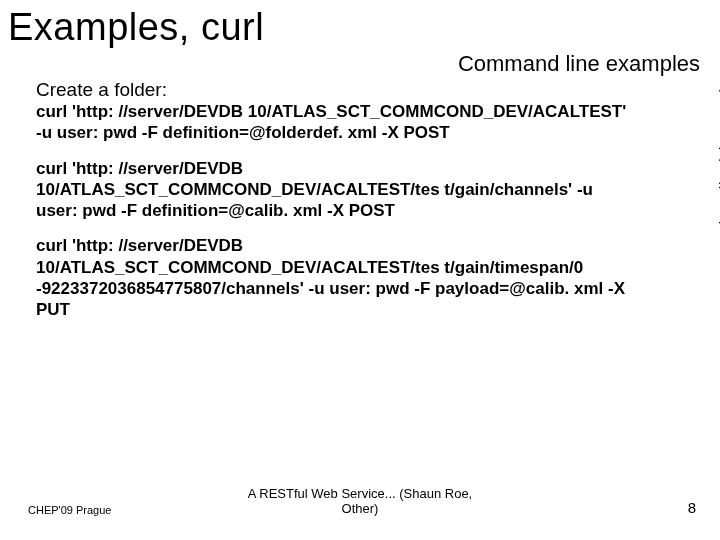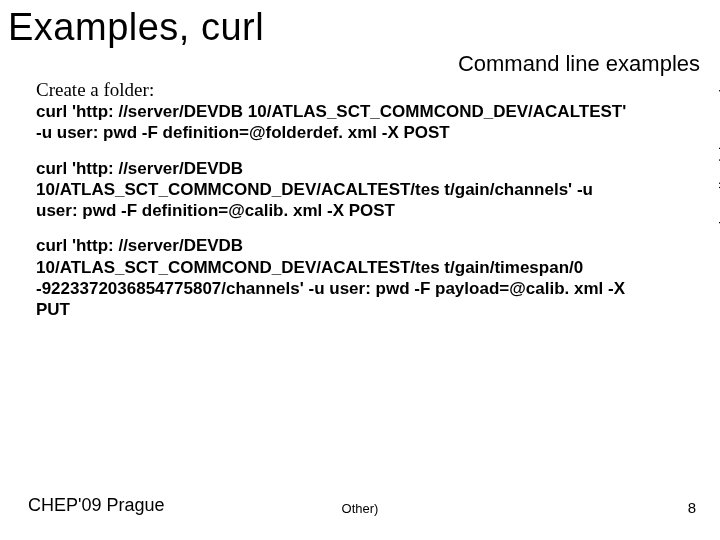--- a/index.html
+++ b/index.html
@@ -27,21 +27,20 @@
     letter-spacing: 0.5px;
   }
   .subtitle {
     font-size: 22px;
     margin: 0 0 2px 18px;
     text-align: right;
   }
   .section-label {
     font-size: 19px;
     margin: 2px 0 0 28px;
-    font-family: Liberation Serif, serif;
   }
   .code-block {
     font-size: 17px;
     font-weight: 700;
     margin: 0 0 14px 28px;
     max-width: 600px;
     line-height: 1.25;
     word-wrap: break-word;
   }
   .side-url {
@@ -50,21 +49,21 @@
     top: 90px;
     font-size: 15px;
     transform: rotate(-90deg);
     transform-origin: right top;
     white-space: nowrap;
   }
   .footer-left {
     position: absolute;
     left: 28px;
     bottom: 24px;
-    font-size: 18px;
+    font-size: 11px;
     color: #000;
   }
   .footer-center {
     position: absolute;
     left: 0;
     right: 0;
     bottom: 24px;
     text-align: center;
     font-size: 13px;
     color: #000;
@@ -98,18 +97,18 @@
   <div class="section-label">Create a folder:</div>
   <div class="code-block">curl 'http: //server/DEVDB 10/ATLAS_SCT_COMMCOND_DEV/ACALTEST' -u user: pwd -F definition=@folderdef. xml -X POST</div>
 
   <div class="code-block">curl 'http: //server/DEVDB 10/ATLAS_SCT_COMMCOND_DEV/ACALTEST/tes t/gain/channels' -u user: pwd -F definition=@calib. xml -X POST</div>
 
   <div class="code-block">curl 'http: //server/DEVDB 10/ATLAS_SCT_COMMCOND_DEV/ACALTEST/tes t/gain/timespan/0 -9223372036854775807/channels' -u user: pwd -F payload=@calib. xml -X PUT</div>
 
 
   <div class="footer-left">CHEP'09 Prague</div>
   <div class="footer-center">
-    <br>
+    <span>A RESTful Web Service... (Shaun Roe,</span><br>
     <span>Other)</span>
   </div>
   <div class="footer-right">8</div>
 
 </div>
 
 </body></html>

